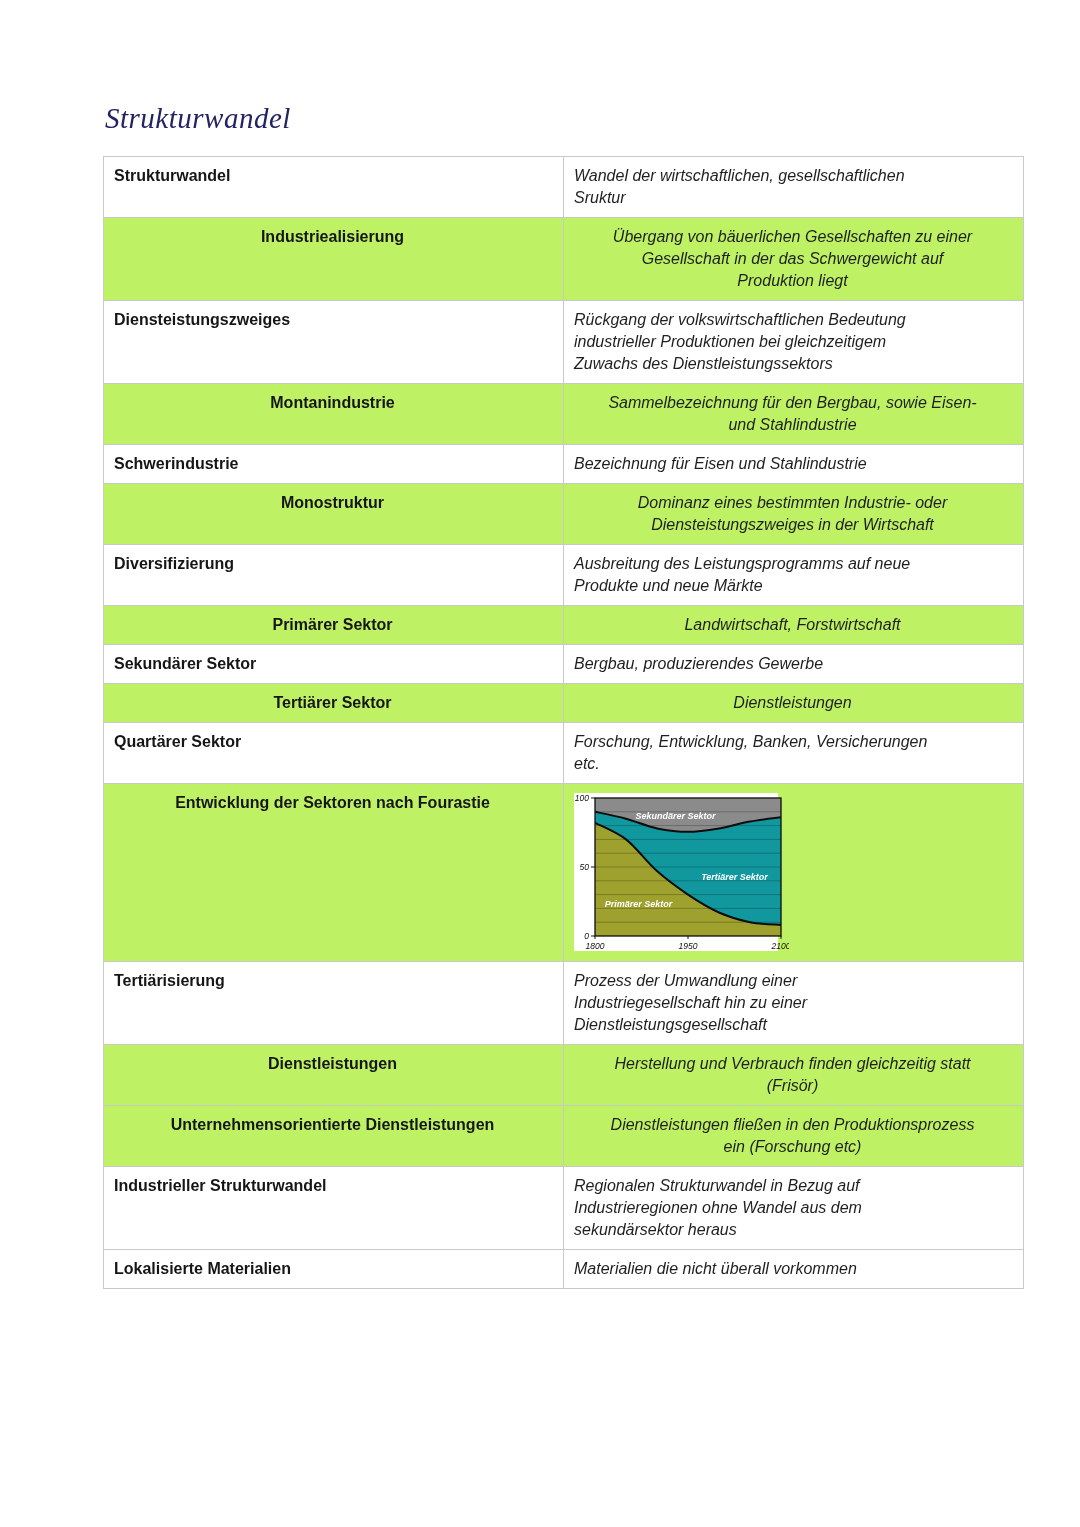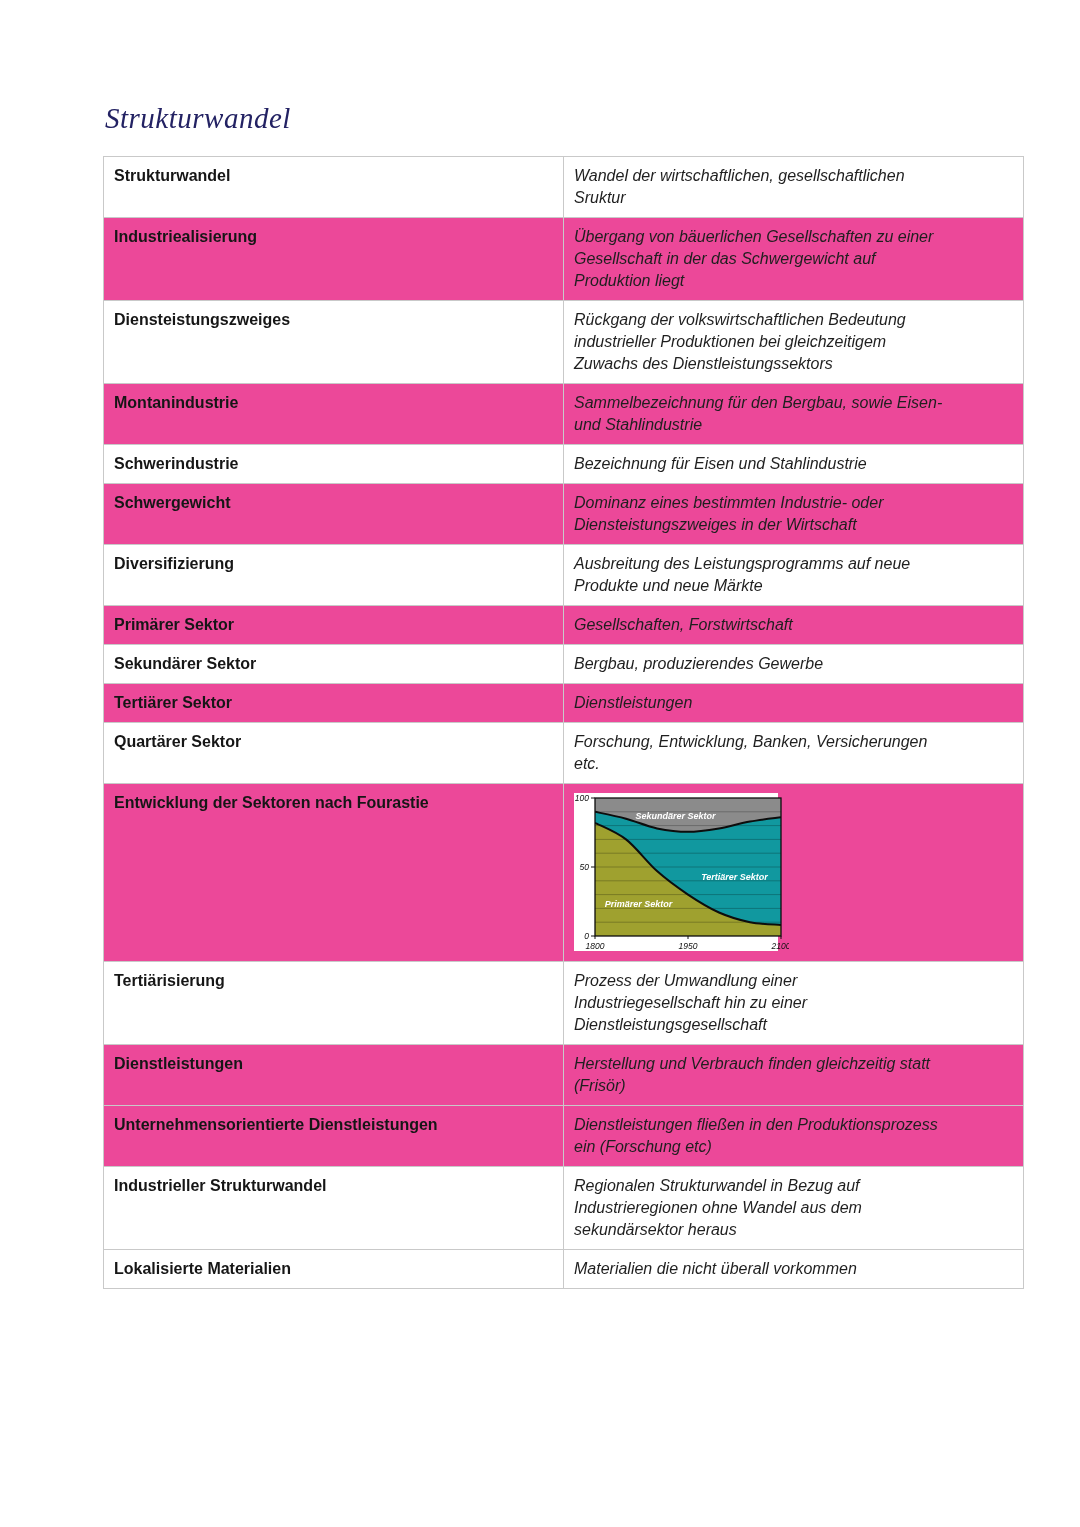--- a/index.html
+++ b/index.html
@@ -31,21 +31,21 @@
     font-weight:bold;
     color:#161616;
   }
   td.def-cell{
     width:437px;
     padding-left:8px;
     white-space:pre-line;
     color:#1f1f1f;
     font-style:italic;
   }
-  tr.alt{background:#ec4899;}
+  tr.alt{background:#bef264;text-align:center;}
   tr.plain{background:#ffffff;}
   .chart-figure{
     width:204px;
     height:158px;
     background:#ffffff;
     margin:1px 0 2px 0;
   }
 </style>
 </head>
 <body>
@@ -74,32 +74,32 @@
         <tr class="alt">
           <td class="term-cell">Montanindustrie</td>
           <td class="def-cell">Sammelbezeichnung für den Bergbau, sowie Eisen-
 und Stahlindustrie</td>
         </tr>
         <tr class="plain">
           <td class="term-cell">Schwerindustrie</td>
           <td class="def-cell">Bezeichnung für Eisen und Stahlindustrie</td>
         </tr>
         <tr class="alt">
-          <td class="term-cell">Schwergewicht</td>
+          <td class="term-cell">Monostruktur</td>
           <td class="def-cell">Dominanz eines bestimmten Industrie- oder
 Diensteistungszweiges in der Wirtschaft</td>
         </tr>
         <tr class="plain">
           <td class="term-cell">Diversifizierung</td>
           <td class="def-cell">Ausbreitung des Leistungsprogramms auf neue
 Produkte und neue Märkte</td>
         </tr>
         <tr class="alt">
           <td class="term-cell">Primärer Sektor</td>
-          <td class="def-cell">Gesellschaften, Forstwirtschaft</td>
+          <td class="def-cell">Landwirtschaft, Forstwirtschaft</td>
         </tr>
         <tr class="plain">
           <td class="term-cell">Sekundärer Sektor</td>
           <td class="def-cell">Bergbau, produzierendes Gewerbe</td>
         </tr>
         <tr class="alt">
           <td class="term-cell">Tertiärer Sektor</td>
           <td class="def-cell">Dienstleistungen</td>
         </tr>
         <tr class="plain">

